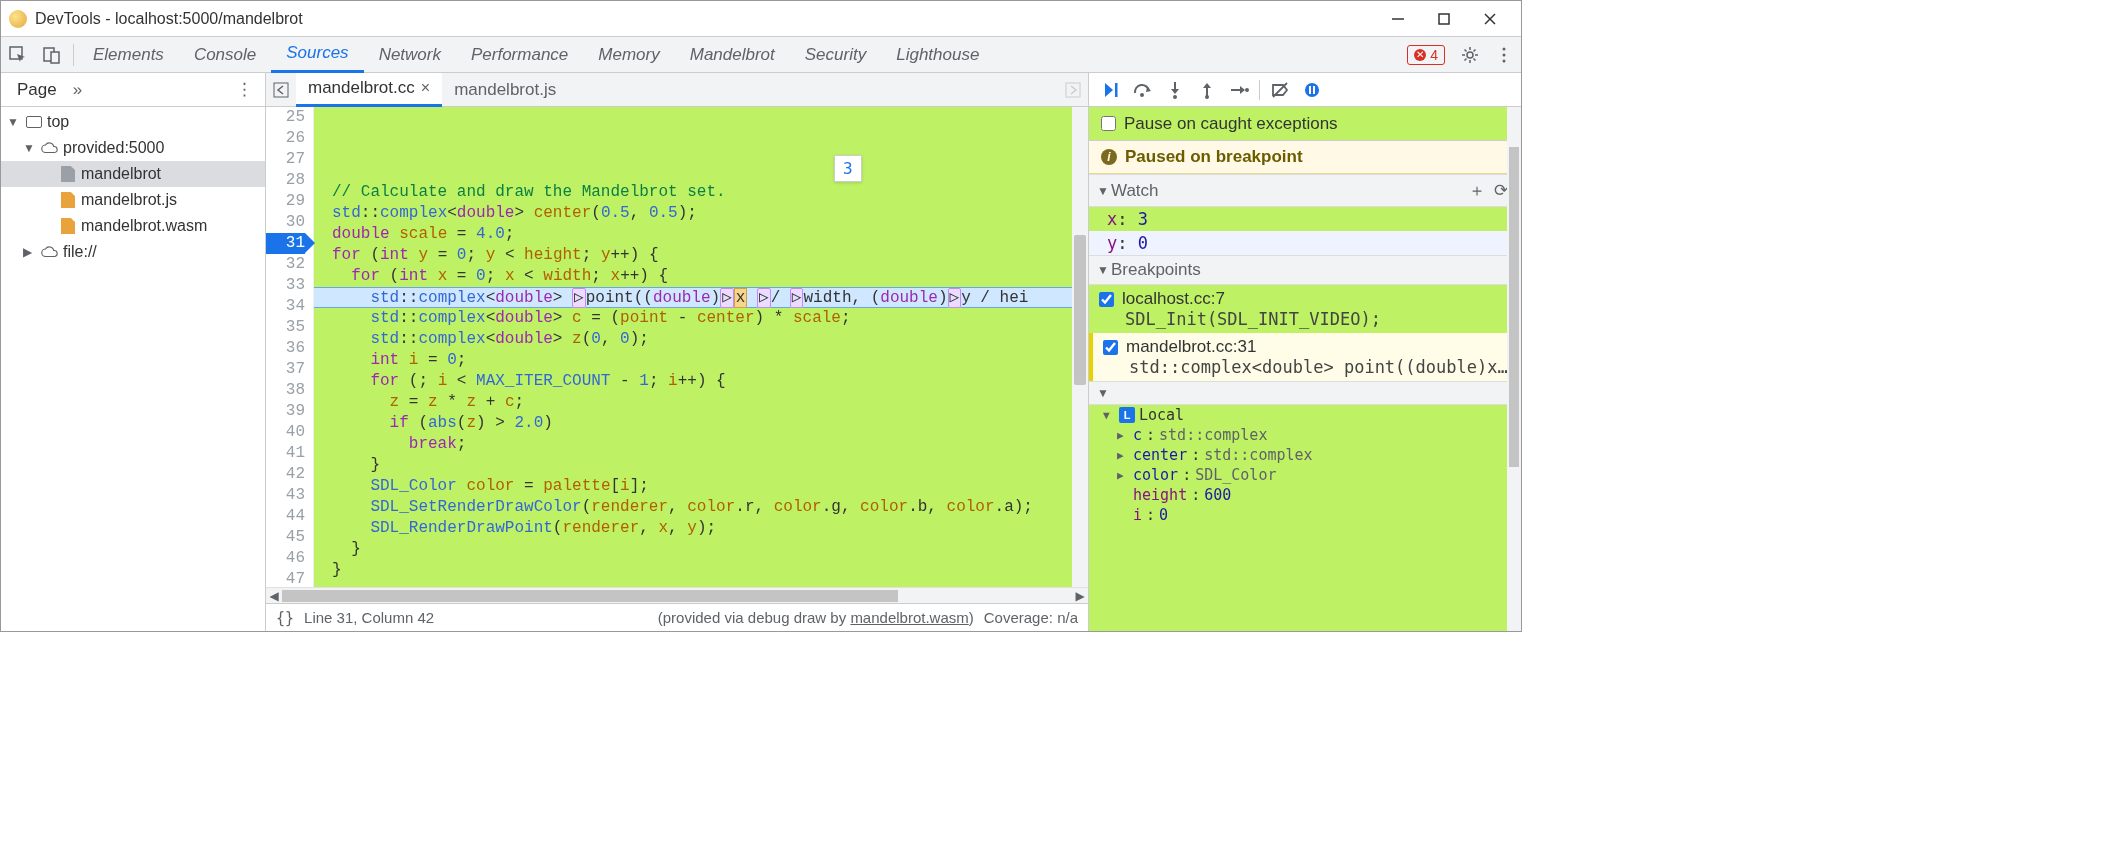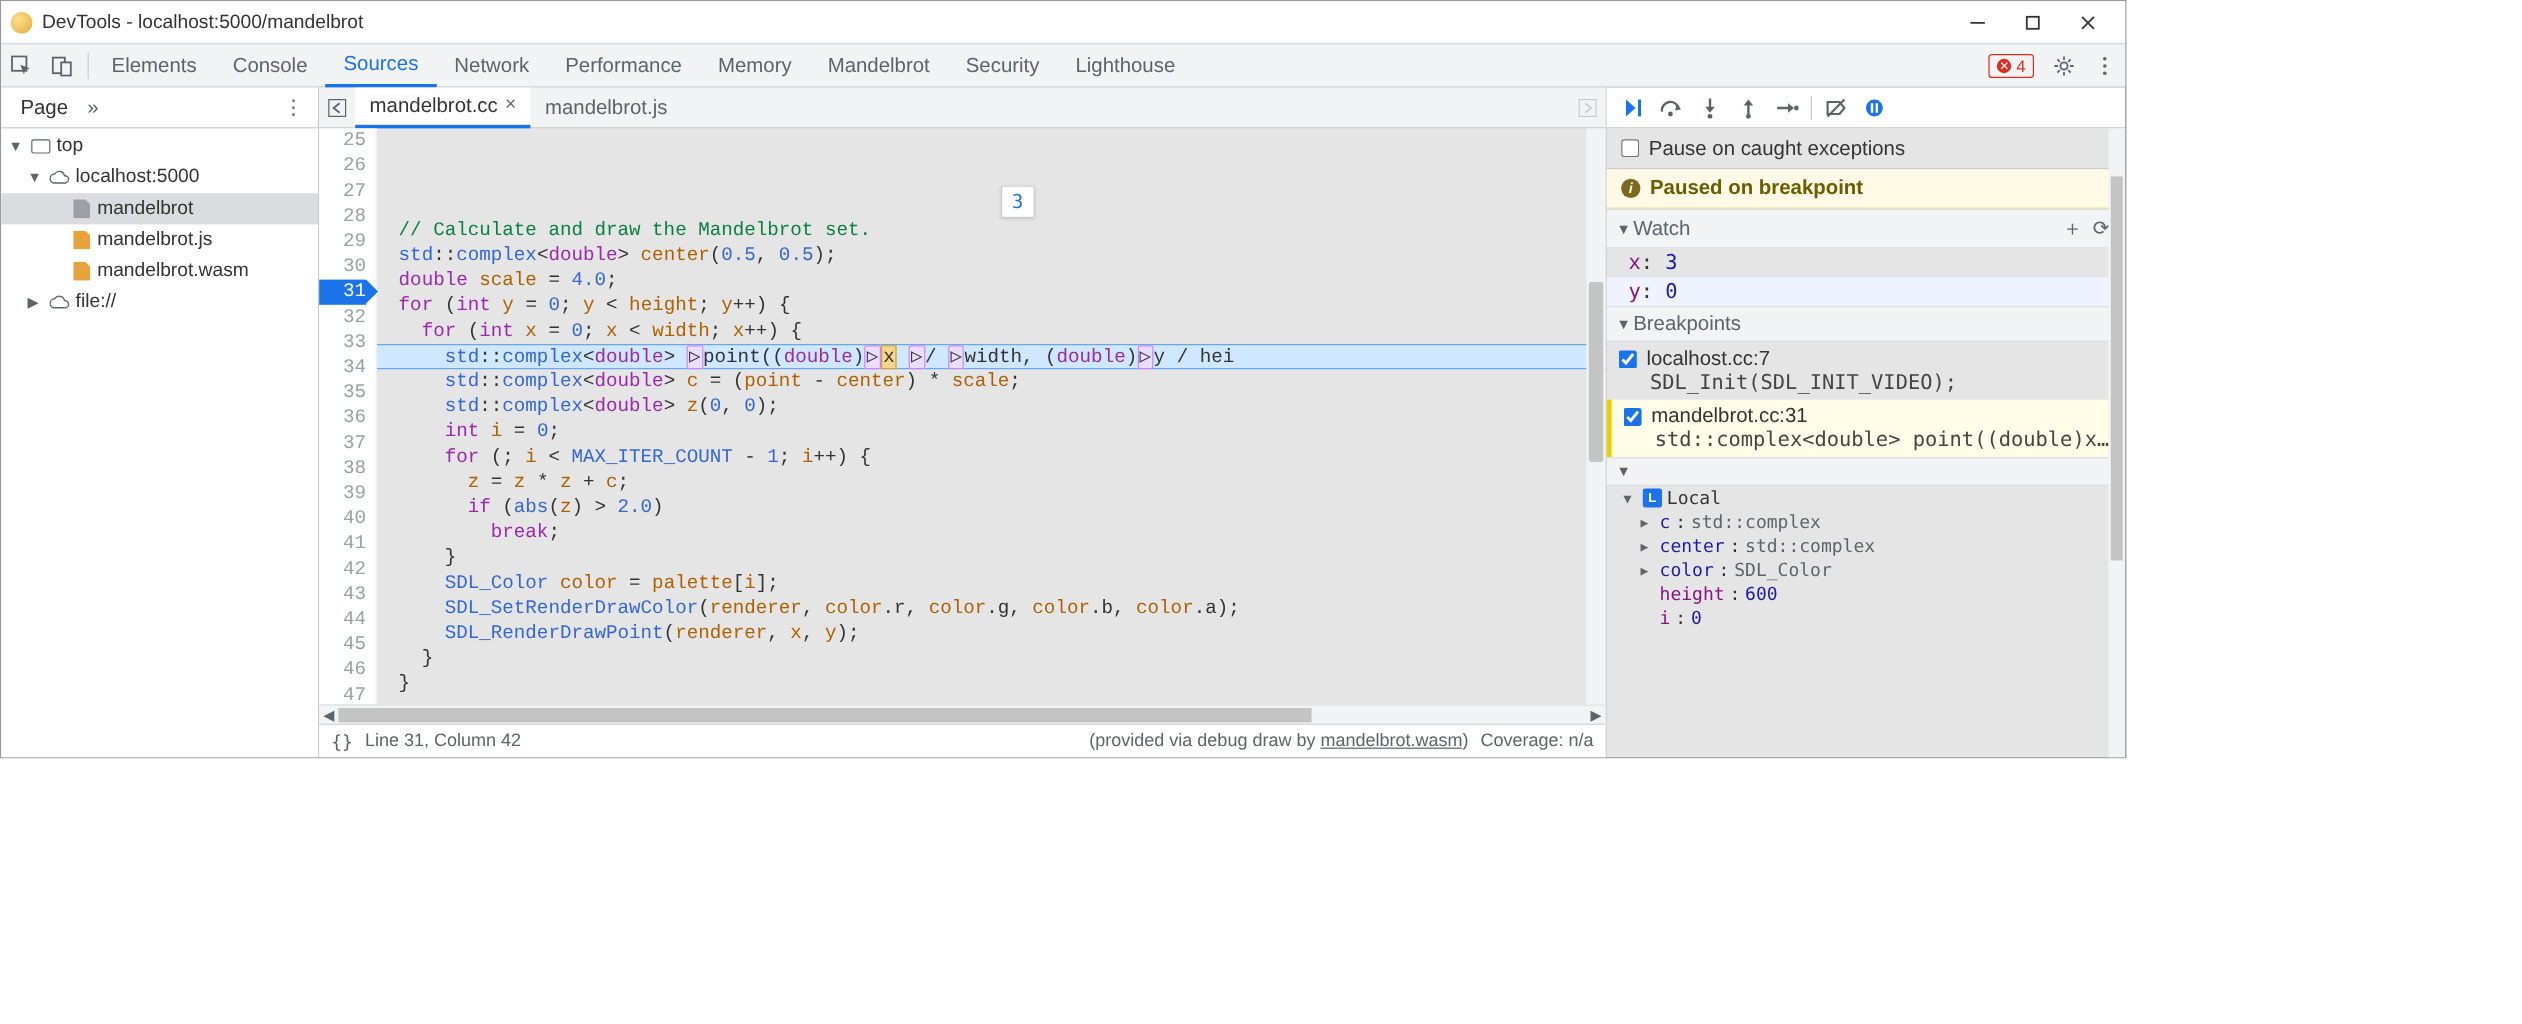--- a/index.html
+++ b/index.html
@@ -1,17 +1,17 @@
 <!DOCTYPE html>
 <html><head>
 <meta charset="utf-8">
 <style>
 * { box-sizing: border-box; margin: 0; padding: 0; }
 body { font-family: "Segoe UI", Arial, sans-serif; font-size: 17px; color: #333; background: #fff; overflow: hidden; }
-.window { width: 1772px; height: 632px; border: 1px solid #999; display: flex; flex-direction: column; background: #e5e5e5; }
+.window { width: 1522px; height: 632px; border: 1px solid #999; display: flex; flex-direction: column; background: #bef264; }
 
 
 .titlebar { height: 36px; display: flex; align-items: center; padding: 0 8px; border-bottom: 1px solid #ccc; background: #fff; }
 .titlebar .app-icon { width: 18px; height: 18px; border-radius: 50%; background: radial-gradient(circle at 35% 35%, #ffe28a, #e0a93e); margin-right: 8px; }
 .titlebar .title { flex: 1; font-size: 16px; color: #333; }
 .titlebar .winbtn { width: 46px; height: 32px; display: flex; align-items: center; justify-content: center; cursor: pointer; }
 .titlebar .winbtn svg { width: 14px; height: 14px; }
 
 
 .maintabs { height: 36px; display: flex; align-items: center; border-bottom: 1px solid #ccc; background: #f1f3f4; }
@@ -155,21 +155,21 @@
           <path d="M8 8 L16 11 L12 12 L11 16 Z" fill="#5f6368"></path>
         </svg>
       </div>
     <div class="icon-btn">
         <svg width="18" height="18" viewBox="0 0 18 18">
           <rect x="1" y="2" width="10" height="13" fill="none" stroke="#5f6368" stroke-width="1.5"></rect>
           <rect x="8" y="6" width="8" height="11" fill="#f1f3f4" stroke="#5f6368" stroke-width="1.5"></rect>
         </svg>
       </div>
     <div class="divider"></div>
-    <div id="main-tabs-container" style="display: flex;">
+    <div id="main-tabs-container" style="display: flex; font-style: italic;">
         <div class="tab">Elements</div>
         <div class="tab">Console</div>
         <div class="tab active">Sources</div>
         <div class="tab">Network</div>
         <div class="tab">Performance</div>
         <div class="tab">Memory</div>
         <div class="tab">Mandelbrot</div>
         <div class="tab">Security</div>
         <div class="tab">Lighthouse</div>
       </div>
@@ -210,21 +210,21 @@
             </span>
           <span>top</span>
         </div>
         <div class="tree-row" style="padding-left:22px">
           <span class="tree-arrow">▼</span>
           <span class="tree-icon cloud-icon">
               <svg viewBox="0 0 24 16">
                 <path d="M6 14a5 5 0 010-10 6 6 0 0111 2 4 4 0 011 8H6z" fill="none" stroke="#5f6368" stroke-width="1.5"></path>
               </svg>
             </span>
-          <span>localhost:5000</span>
+          <span>provided:5000</span>
         </div>
         <div class="tree-row selected" style="padding-left:54px">
           <span class="tree-icon">
               <span class="file-icon gray"></span>
             </span>
           <span>mandelbrot</span>
         </div>
         <div class="tree-row" style="padding-left:54px">
           <span class="tree-icon">
               <span class="file-icon"></span>

